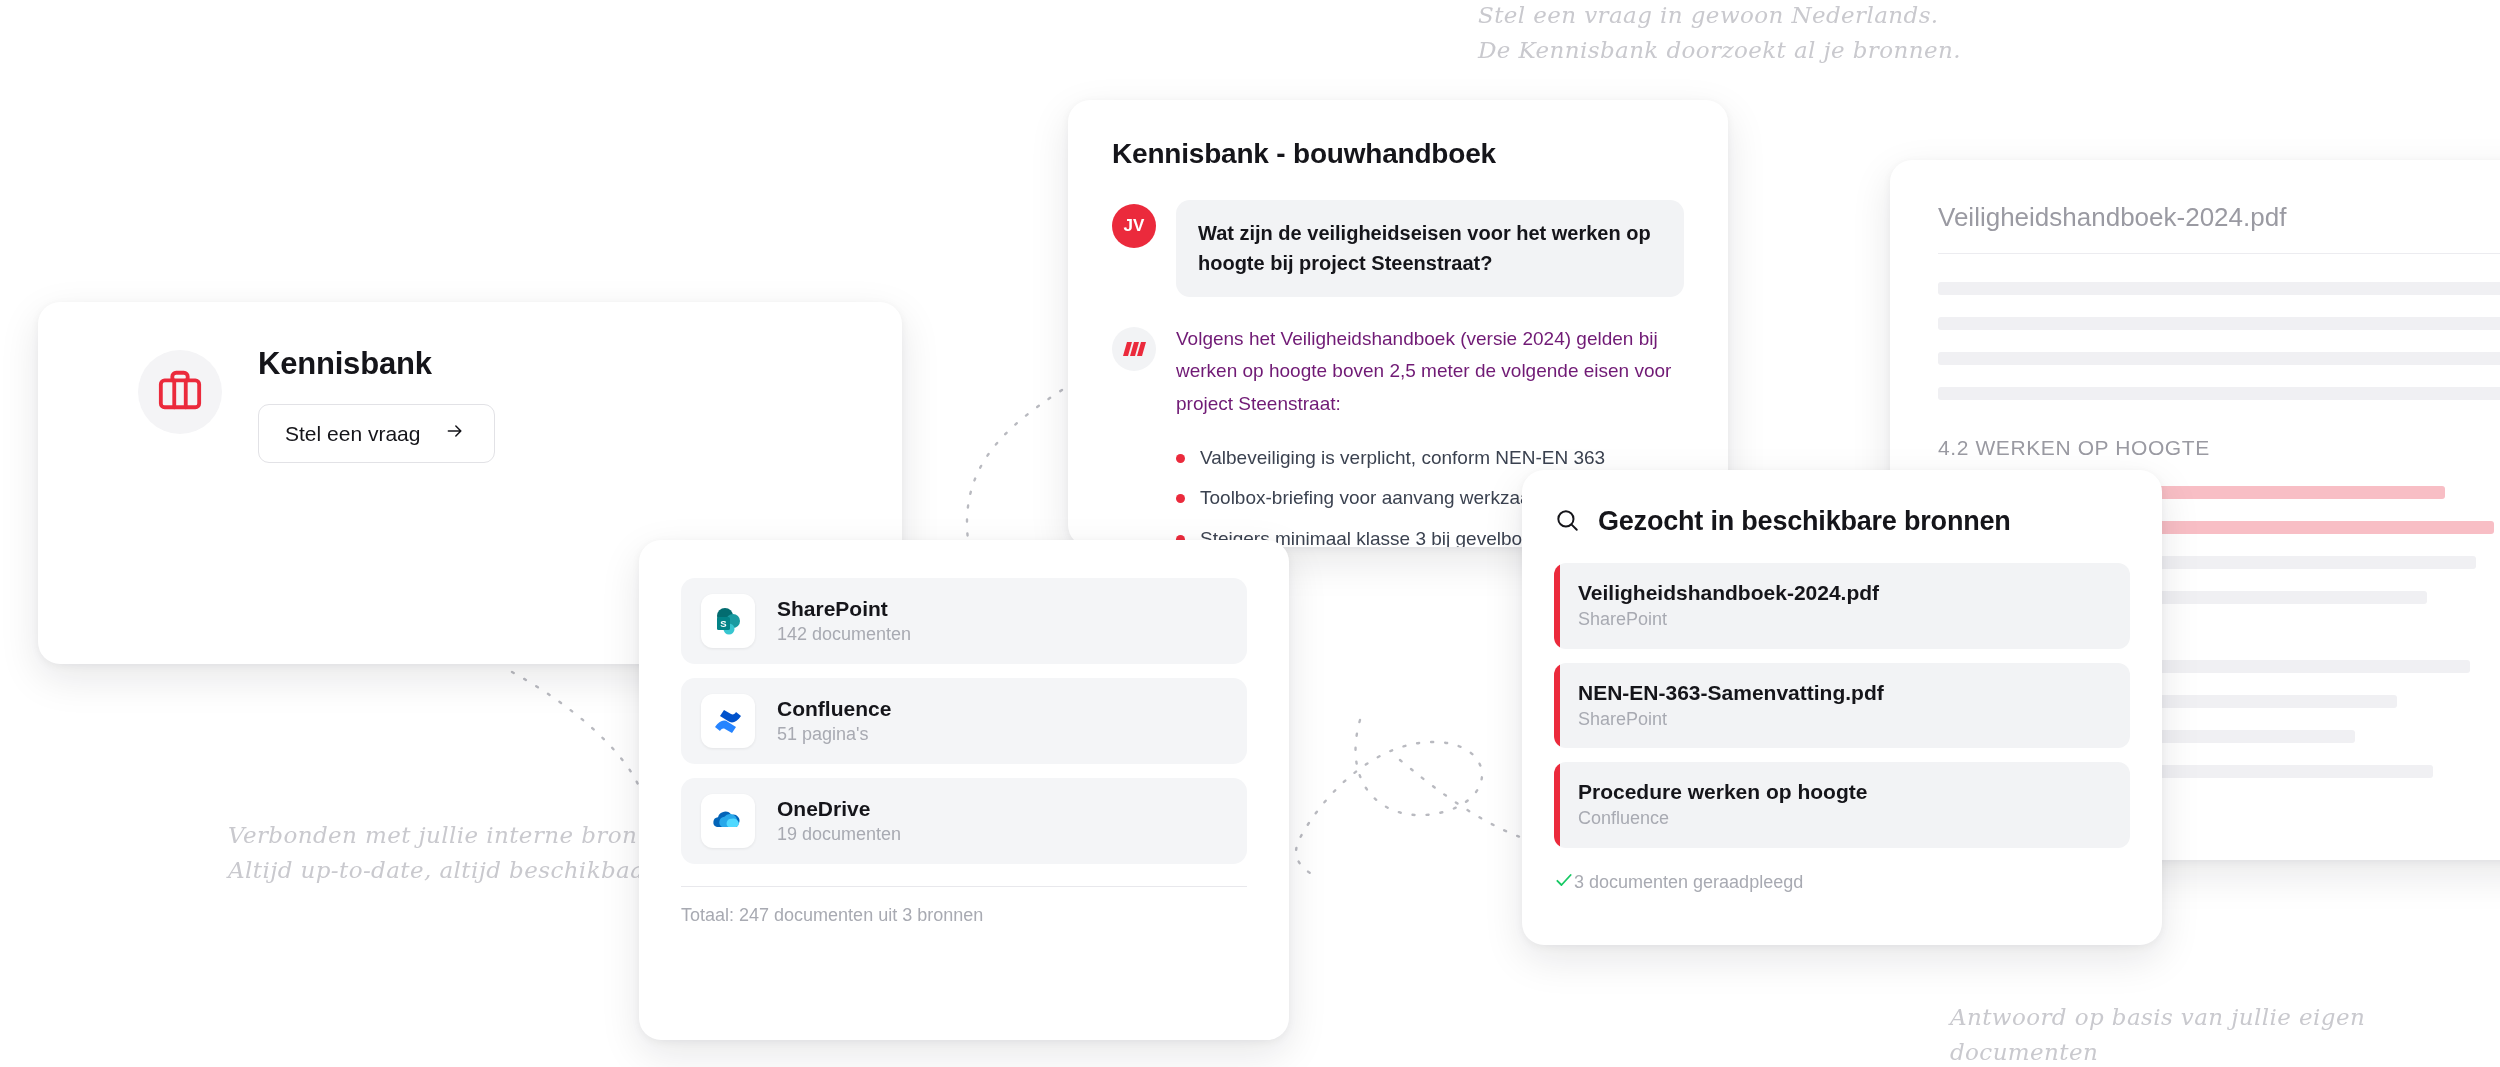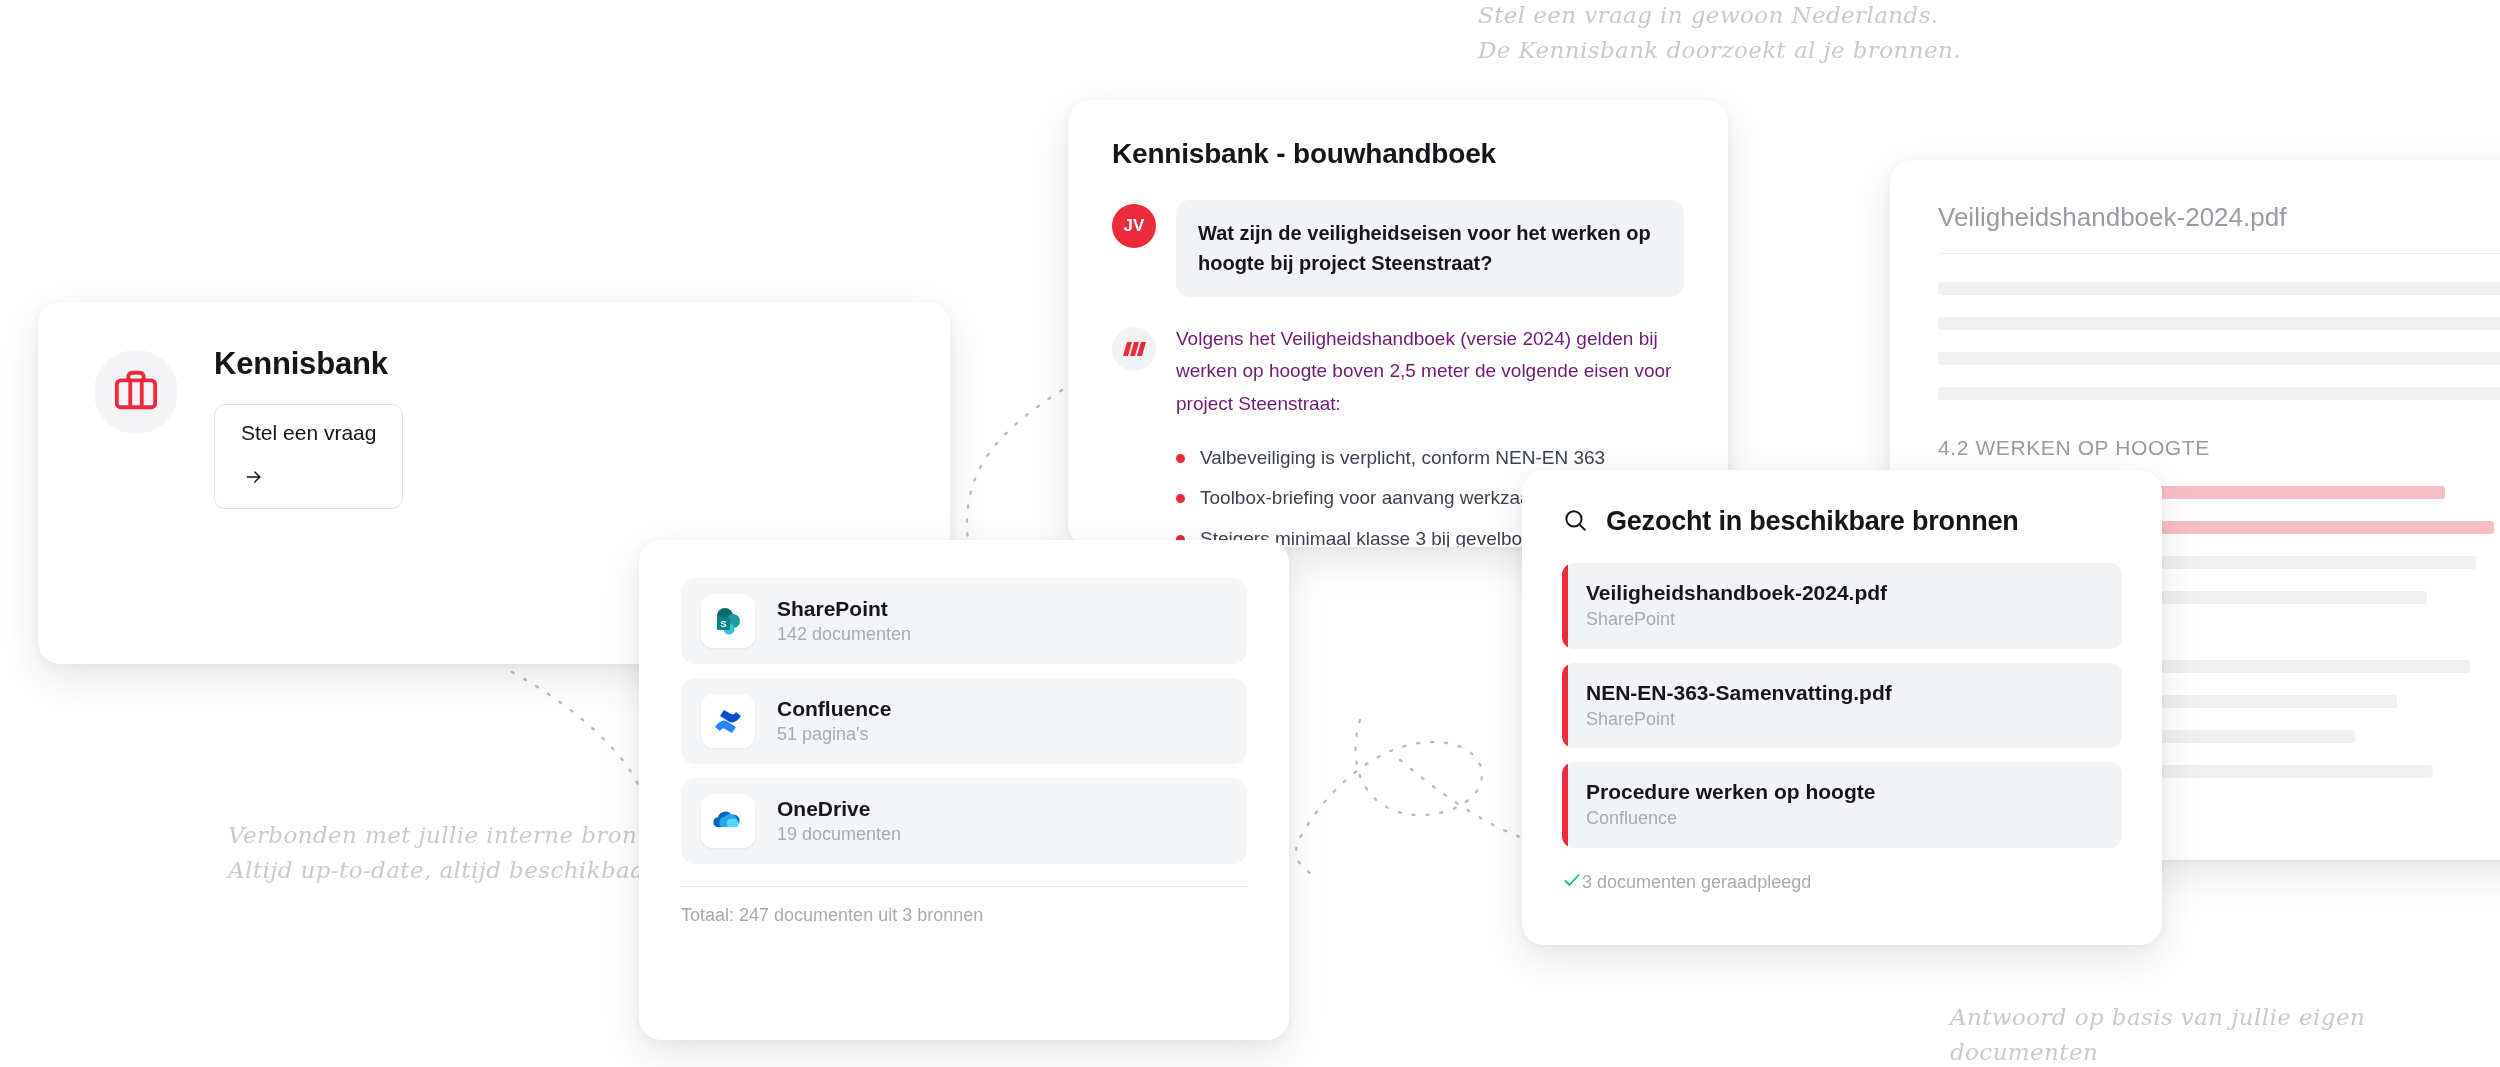--- a/index.html
+++ b/index.html
@@ -35,41 +35,42 @@
   
   .card{
     position:absolute;
     background:#ffffff;
     border-radius:22px;
     box-shadow:0 14px 40px rgba(20,20,30,.10),0 2px 8px rgba(20,20,30,.05);
   }
 
   
   #kennisbank-card{
-    left:38px;top:302px;width:912px;height:362px;
+    left:38px;top:302px;width:820px;height:362px;
     z-index:3;
+    padding-left:44px;
   }
   #kennisbank-inner{padding:44px 56px;display:flex;gap:36px;}
   .kb-iconwrap{
     width:84px;height:84px;border-radius:50%;
     background:#f4f4f6;
     display:flex;align-items:center;justify-content:center;
     flex:0 0 auto;margin-top:4px;
   }
   .kb-title{
     font-size:31px;font-weight:700;color:#15151a;letter-spacing:-.2px;margin:0 0 22px 0;
   }
   .kb-desc{
     font-size:20px;line-height:1.62;color:#5a6270;margin:0 0 32px 0;white-space:pre-line;
   }
   .kb-btn{
-    display:inline-flex;align-items:flex-start;gap:22px;
+    display:inline-flex;align-items:center;gap:22px;
     border:1px solid #e2e2e6;border-radius:11px;
     padding:16px 26px;background:#fff;
-    font-size:21px;color:#15151a;cursor:pointer;flex-direction:column;
+    font-size:21px;color:#15151a;cursor:pointer;
   }
 
   
   #sources-card{
     left:639px;top:540px;width:650px;height:500px;
     z-index:5;
   }
   #sources-inner{padding:38px 42px;}
   .src-head{display:flex;align-items:baseline;gap:22px;margin-bottom:26px;}
   .src-head h2{font-size:27px;font-weight:700;color:#15151a;margin:0;letter-spacing:-.2px;}
@@ -134,21 +135,21 @@
   .sk{height:13px;border-radius:3px;background:#f0f0f3;margin-bottom:22px;}
   .sk.hl{background:#f8bec5;}
   .pdf-sect{font-size:21px;color:#9a9aa2;letter-spacing:.6px;margin:36px 0 26px 0;}
   .pdf-page{font-size:17px;color:#a8aab2;text-align:right;margin-top:34px;}
 
   
   #search-card{
     left:1522px;top:470px;width:640px;height:475px;
     z-index:6;
   }
-  #search-inner{padding:36px 40px;}
+  #search-inner{padding:36px 32px;}
   .search-head{display:flex;align-items:center;gap:18px;margin-bottom:26px;}
   .search-head h2{font-size:27px;font-weight:700;color:#15151a;margin:0;letter-spacing:-.2px;}
   .res-row{
     position:relative;background:#f2f3f5;border-radius:12px;
     padding:16px 24px;margin-bottom:14px;overflow:hidden;
   }
   .res-row::before{
     content:"";position:absolute;left:0;top:0;bottom:0;width:6px;background:#eb2a3c;
     border-radius:12px 0 0 12px;
   }

